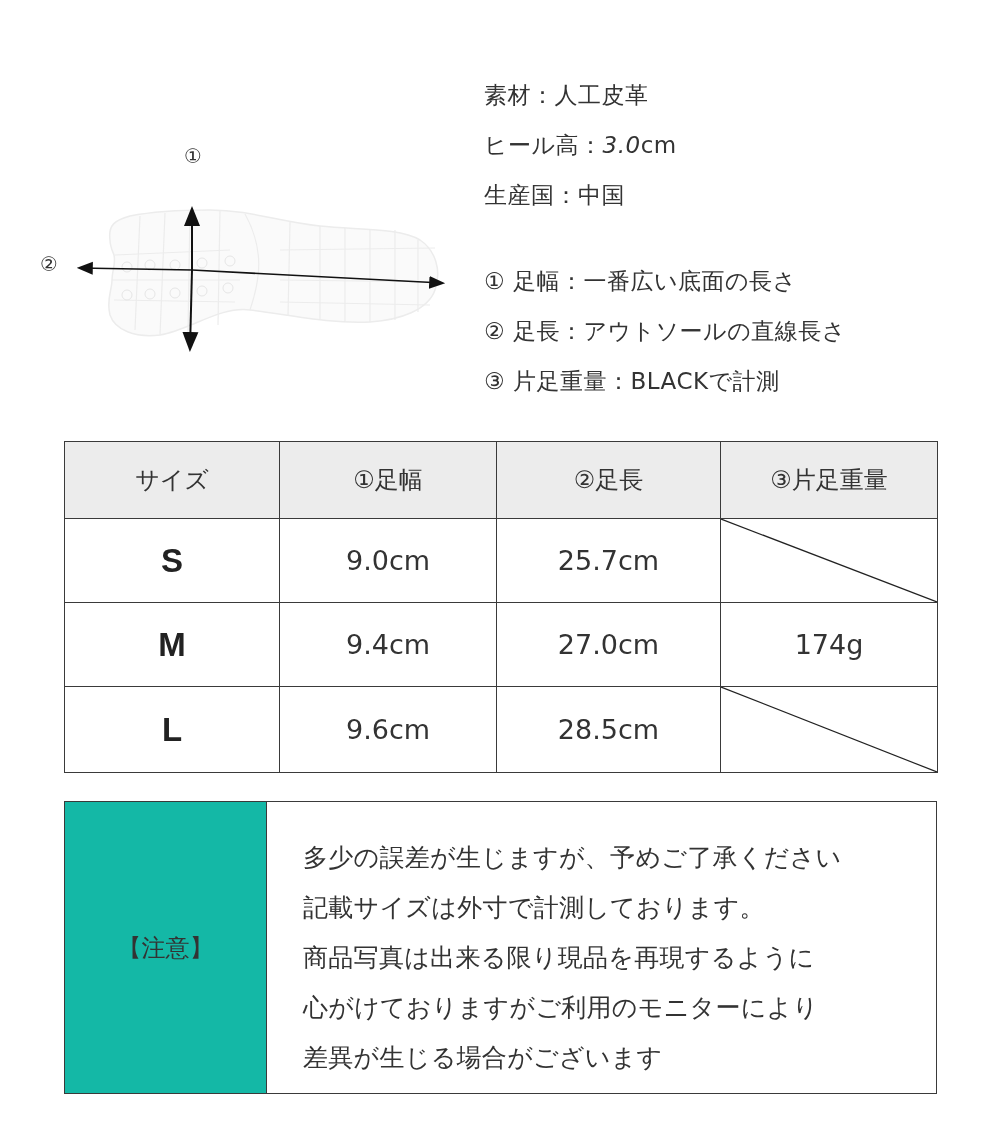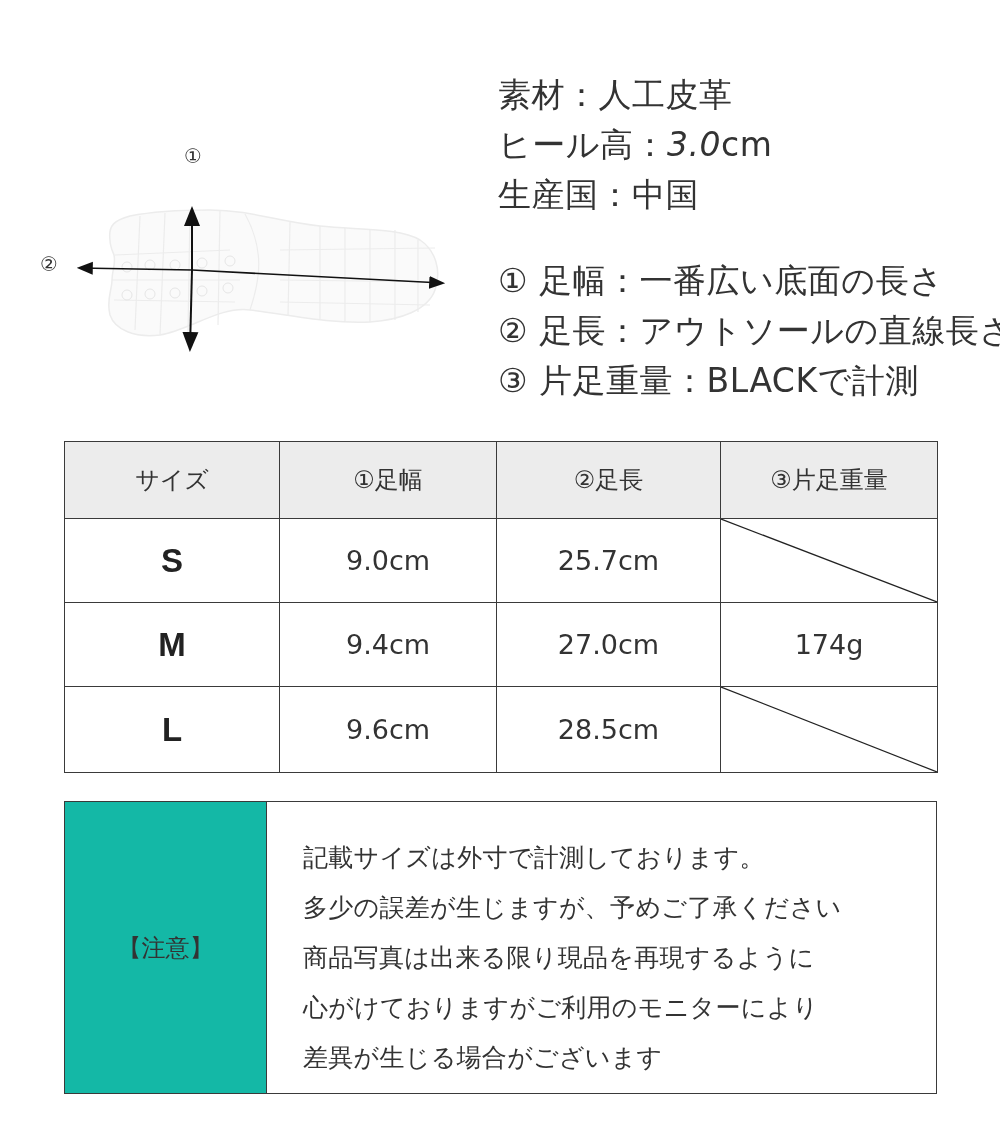--- a/index.html
+++ b/index.html
@@ -1,21 +1,21 @@
 <!DOCTYPE html>
 <html><head>
 <meta charset="utf-8">
 <style>
   html, body { margin:0; padding:0; background:#ffffff; }
   body { width:1000px; height:1138px; position:relative; overflow:hidden;
          font-family:"DejaVu Sans","Liberation Sans",sans-serif; color:#333333; }
   .abs { position:absolute; }
   .figure { left:30px; top:130px; width:440px; height:230px; }
   .num-label { font-size:20px; color:#333; }
-  .spec-line { left:498px; font-size:33px; line-height:30px; white-space:nowrap; letter-spacing:0.5px; }
+  .spec-line { left:484px; font-size:23px; line-height:30px; white-space:nowrap; letter-spacing:0.5px; }
   .spec-line .val-it { font-style:italic; }
   table.size { position:absolute; left:64px; top:441px; width:873px; border-collapse:collapse; table-layout:fixed; }
   table.size td, table.size th { border:1.5px solid #3a3a3a; text-align:center; padding:0; position:relative; }
   table.size th { background:#ececec; font-weight:normal; font-size:24px; height:76px;margin-left:28px; }
   table.size td { font-size:27px; }
   table.size td.size-cell { font-size:33px; font-weight:bold; font-family:"Liberation Sans",sans-serif; color:#222; }
   table.size tr.r-s td { height:83px; }
   table.size tr.r-m td { height:83px; }
   table.size tr.r-l td { height:85px; }
   .diag { position:absolute; inset:0; width:100%; height:100%; }
@@ -137,19 +137,19 @@
             <line x1="0" y1="0" x2="100" y2="100" stroke="#222" stroke-width="1.2" vector-effect="non-scaling-stroke"></line>
           </svg>
     </td>
   </tr>
 </tbody>
   </table>
 
 <div class="notes">
   <div class="notes-label">【注意】</div>
   <div class="notes-body">
+    <div>多少の誤差が生じますが、予めご了承ください</div>
     <div>記載サイズは外寸で計測しております。</div>
-    <div>多少の誤差が生じますが、予めご了承ください</div>
     <div>商品写真は出来る限り現品を再現するように</div>
     <div>心がけておりますがご利用のモニターにより</div>
     <div>差異が生じる場合がございます</div>
   </div>
 </div>
 
 </body></html>

